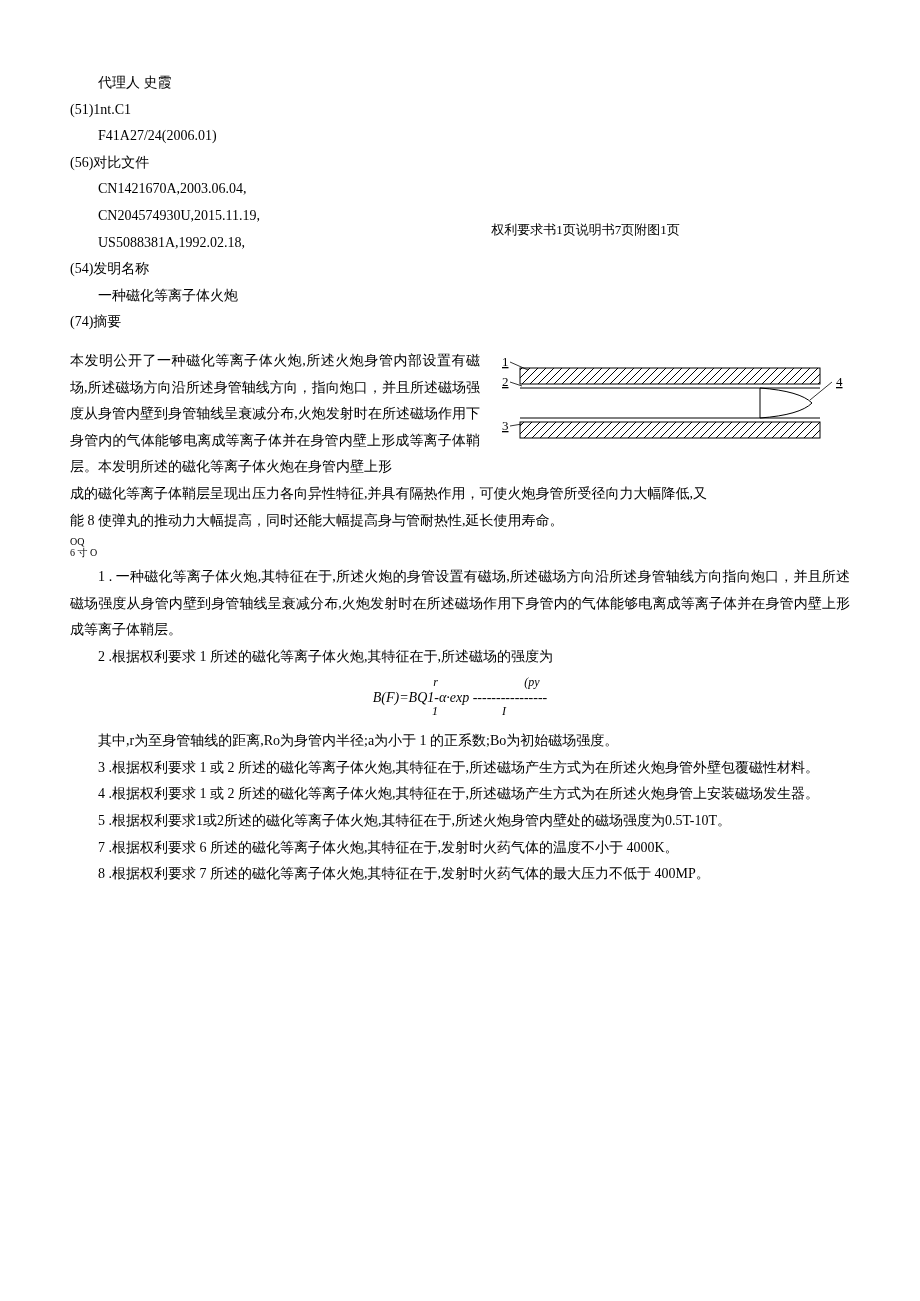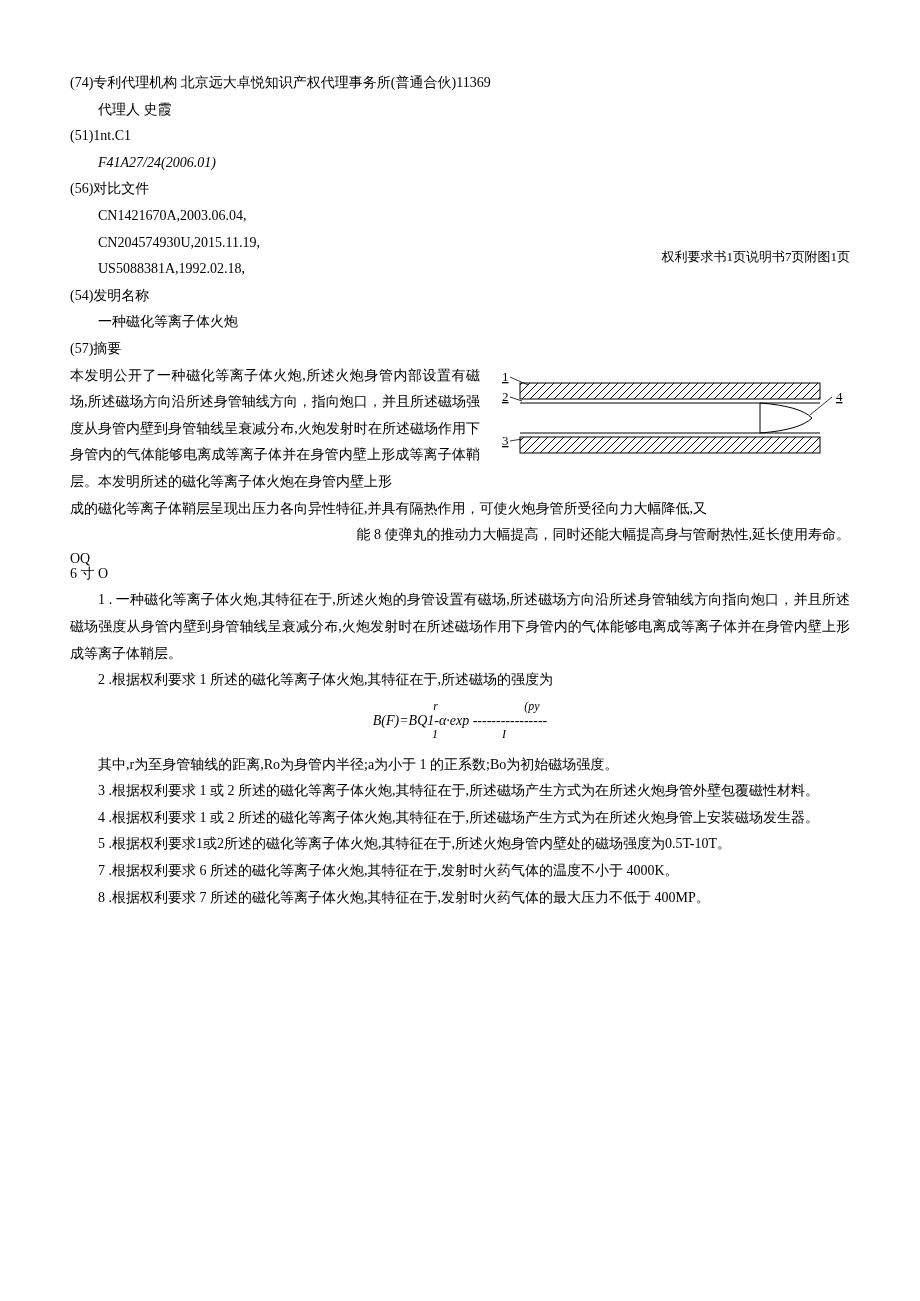--- a/index.html
+++ b/index.html
@@ -11,56 +11,55 @@
     margin: 0;
     padding: 70px 70px 60px 70px;
     width: 920px;
     box-sizing: border-box;
   }
   .field-line {
     margin: 0;
     padding: 0;
   }
   .indent1 { padding-left: 2em; }
-  .italic { font-style: italic; }
+  .italic { }
   .page-count {
-    text-align: right;
+    text-align: left;
     font-size: 13px;
     margin-top: 6px;
   }
   .top-block {
     display: flex;
     justify-content: space-between;
     align-items: flex-end;
   }
   .top-left { width: 52%; }
   .top-right { width: 46%; }
   .abstract-block {
     display: flex;
     gap: 20px;
-    margin-top: 0;
+    margin-top: 12px;
   }
   .abstract-text { flex: 1; }
   .abstract-figure {
     width: 350px;
     flex-shrink: 0;
     padding-top: 10px;
   }
   svg { display: block; }
   .abstract-continue {
     text-align: justify;
     margin: 0;
   }
   .abstract-last {
-    text-align: right;
     padding-right: 0;
     margin: 0;
   }
   .side-note {
-    font-size: 14px;
+    font-size: 10px;
     line-height: 1.1;
     margin: 2px 0 6px 0;
   }
   .claims p {
     margin: 0;
     text-indent: 2em;
     text-align: justify;
   }
   .formula {
     text-align: center;
@@ -69,25 +68,20 @@
     margin: 6px 0 10px 0;
     font-family: "Times New Roman", serif;
   }
   .formula .row { display: flex; justify-content: center; align-items: center; gap: 2px; }
   .formula .small { font-size: 12px; }
 </style>
 </head>
 <body>
 
 <div>
-  <p class="field-line">
-    <span>(74)专利代理机构</span>
-    <span> </span>
-    <span>北京远大卓悦知识产权代理事务所(普通合伙)11369</span>
-  </p>
   <p class="field-line indent1">
     <span>代理人</span>
     <span> </span>
     <span>史霞</span>
   </p>
 
   <p class="field-line">(51)1nt.C1</p>
   <p class="field-line indent1 italic">F41A27/24(2006.01)</p>
 
   <div class="top-block">
@@ -97,21 +91,21 @@
       <p class="field-line indent1">CN204574930U,2015.11.19,</p>
       <p class="field-line indent1">US5088381A,1992.02.18,</p>
     </div>
     <div class="top-right">
       <p class="page-count">权利要求书1页说明书7页附图1页</p>
     </div>
   </div>
 
   <p class="field-line">(54)发明名称</p>
   <p class="field-line indent1">一种磁化等离子体火炮</p>
-  <p class="field-line">(57)摘要</p>
+  <p class="field-line">(74)摘要</p>
 </div>
 
 <div class="abstract-block">
   <div class="abstract-text">
     <p style="margin:0;text-align:justify;">本发明公开了一种磁化等离子体火炮,所述火炮身管内部设置有磁场,所述磁场方向沿所述身管轴线方向，指向炮口，并且所述磁场强度从身管内壁到身管轴线呈衰减分布,火炮发射时在所述磁场作用下身管内的气体能够电离成等离子体并在身管内壁上形成等离子体鞘层。本发明所述的磁化等离子体火炮在身管内壁上形</p>
   </div>
   <div class="abstract-figure">
     <svg viewBox="0 0 350 95" width="350" height="95">
       <defs>
         <pattern id="hatch" patternUnits="userSpaceOnUse" width="8" height="8">

